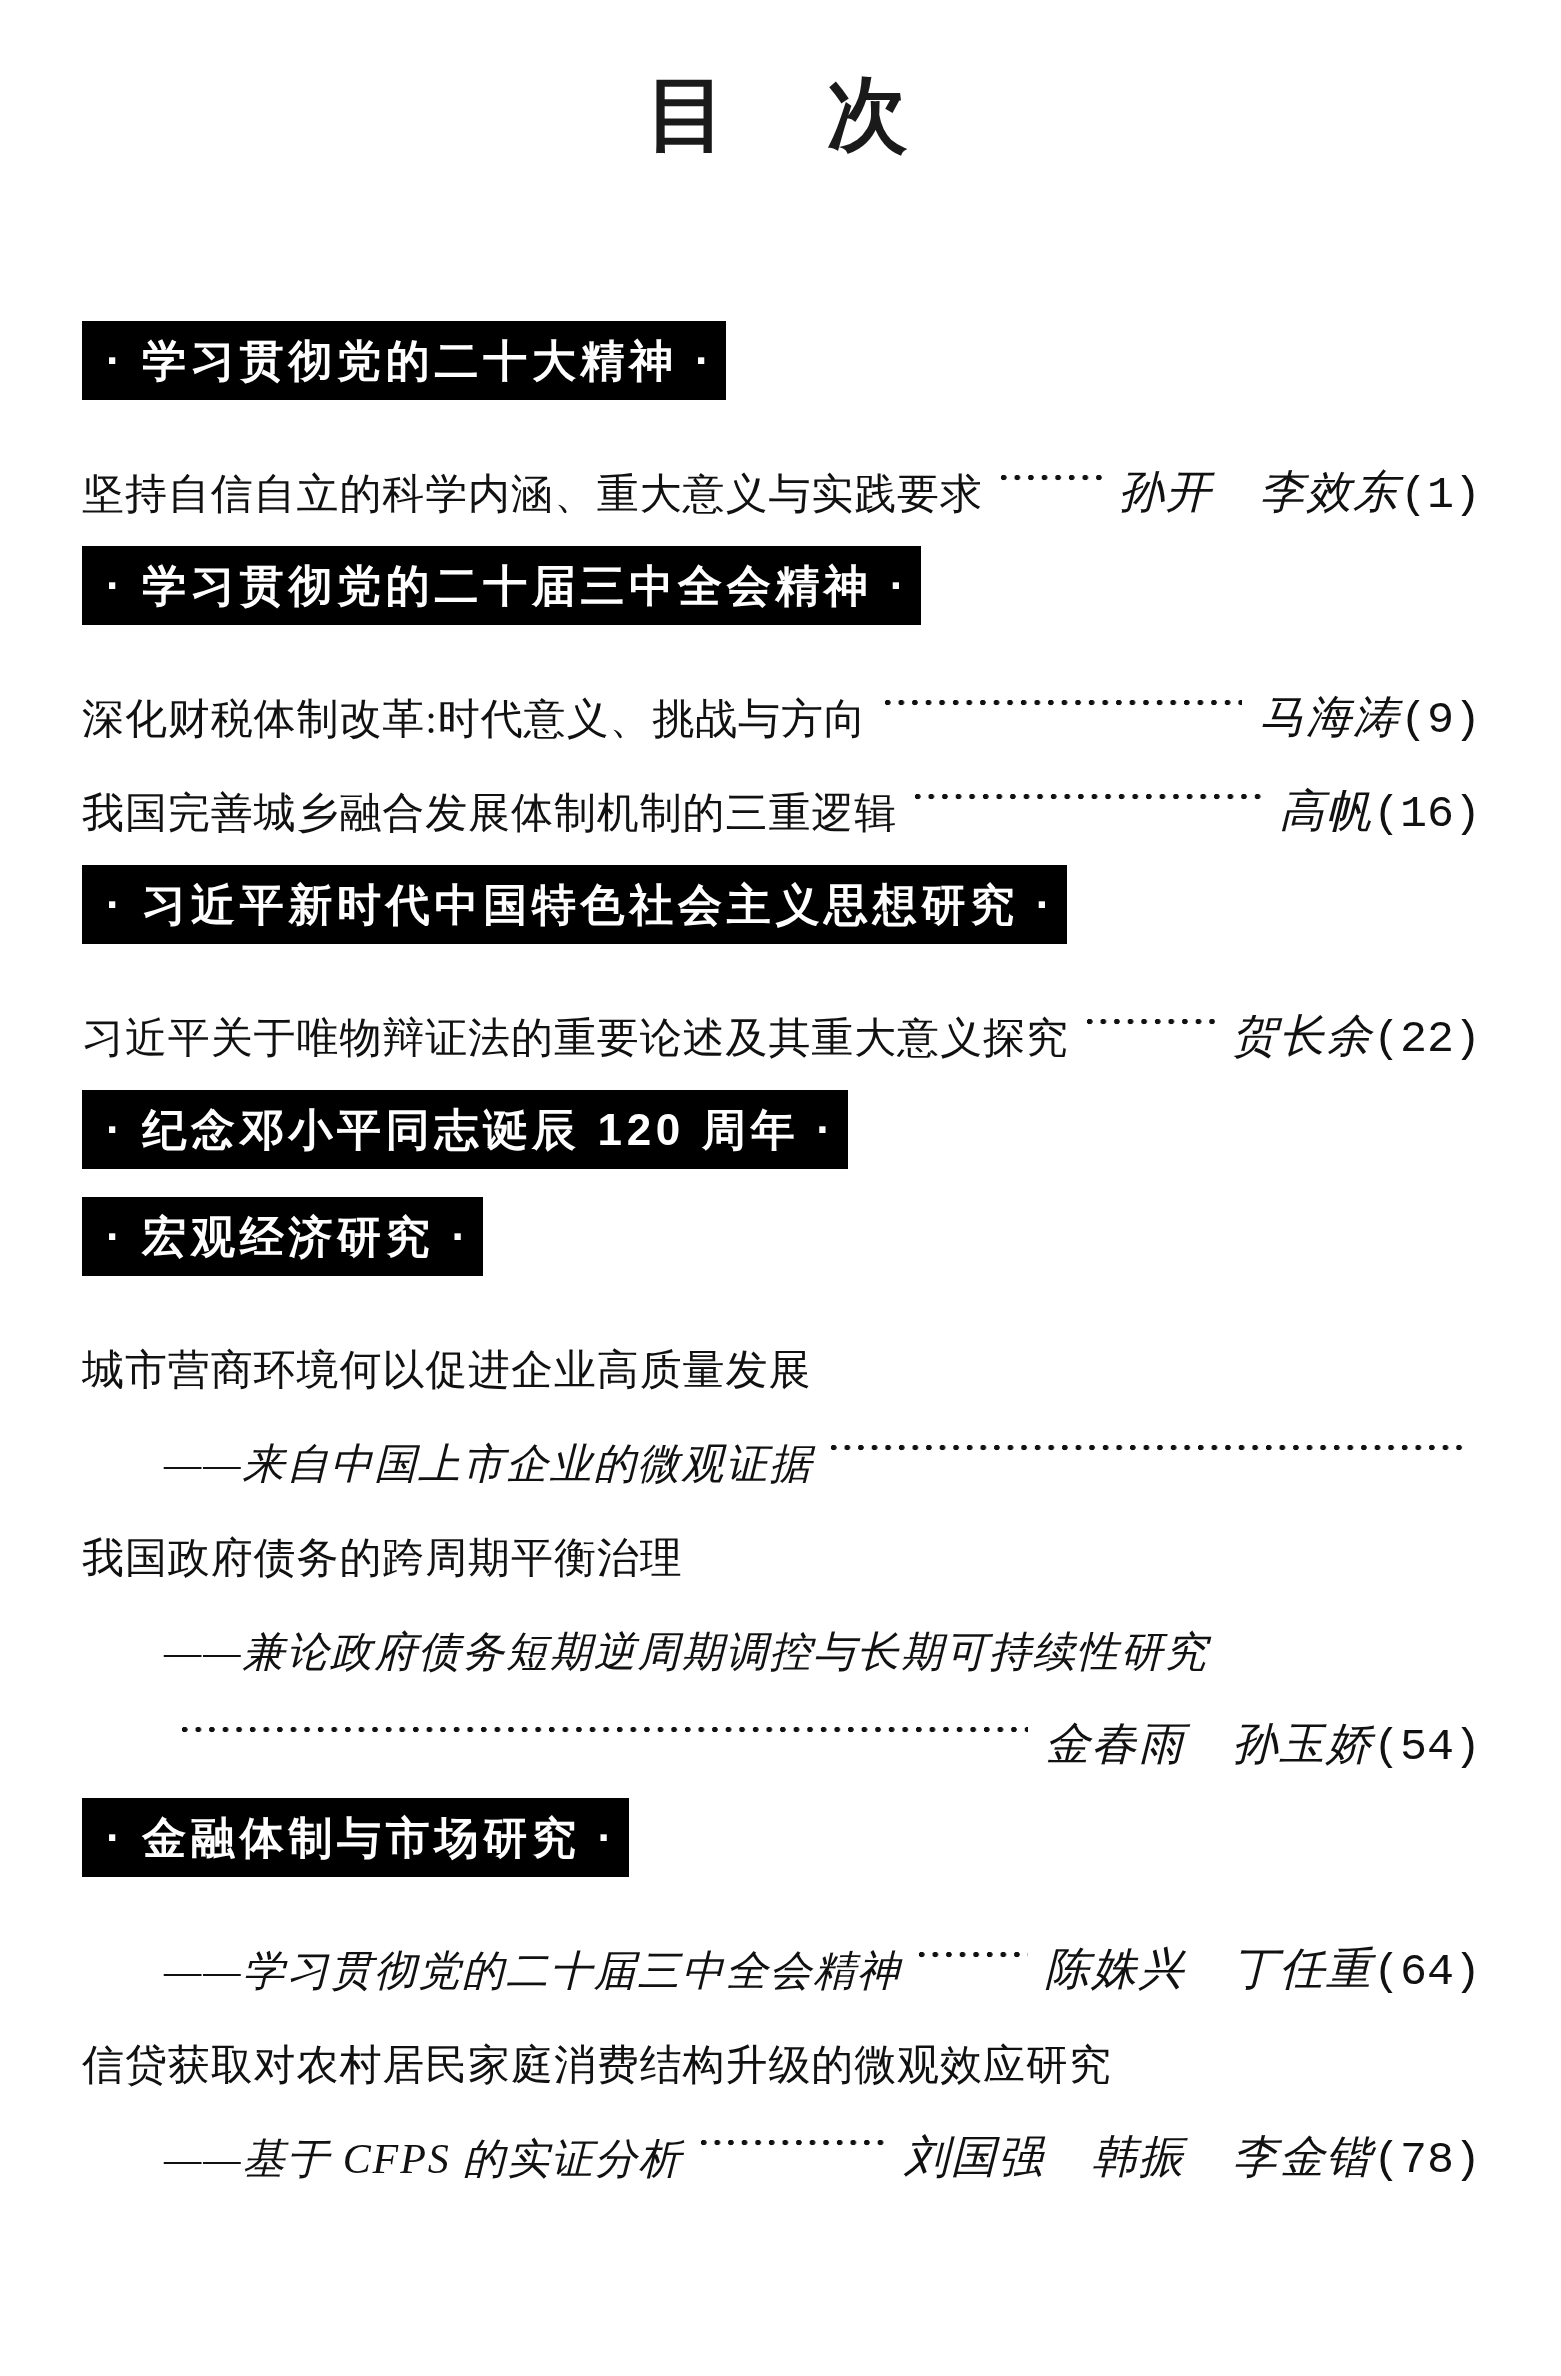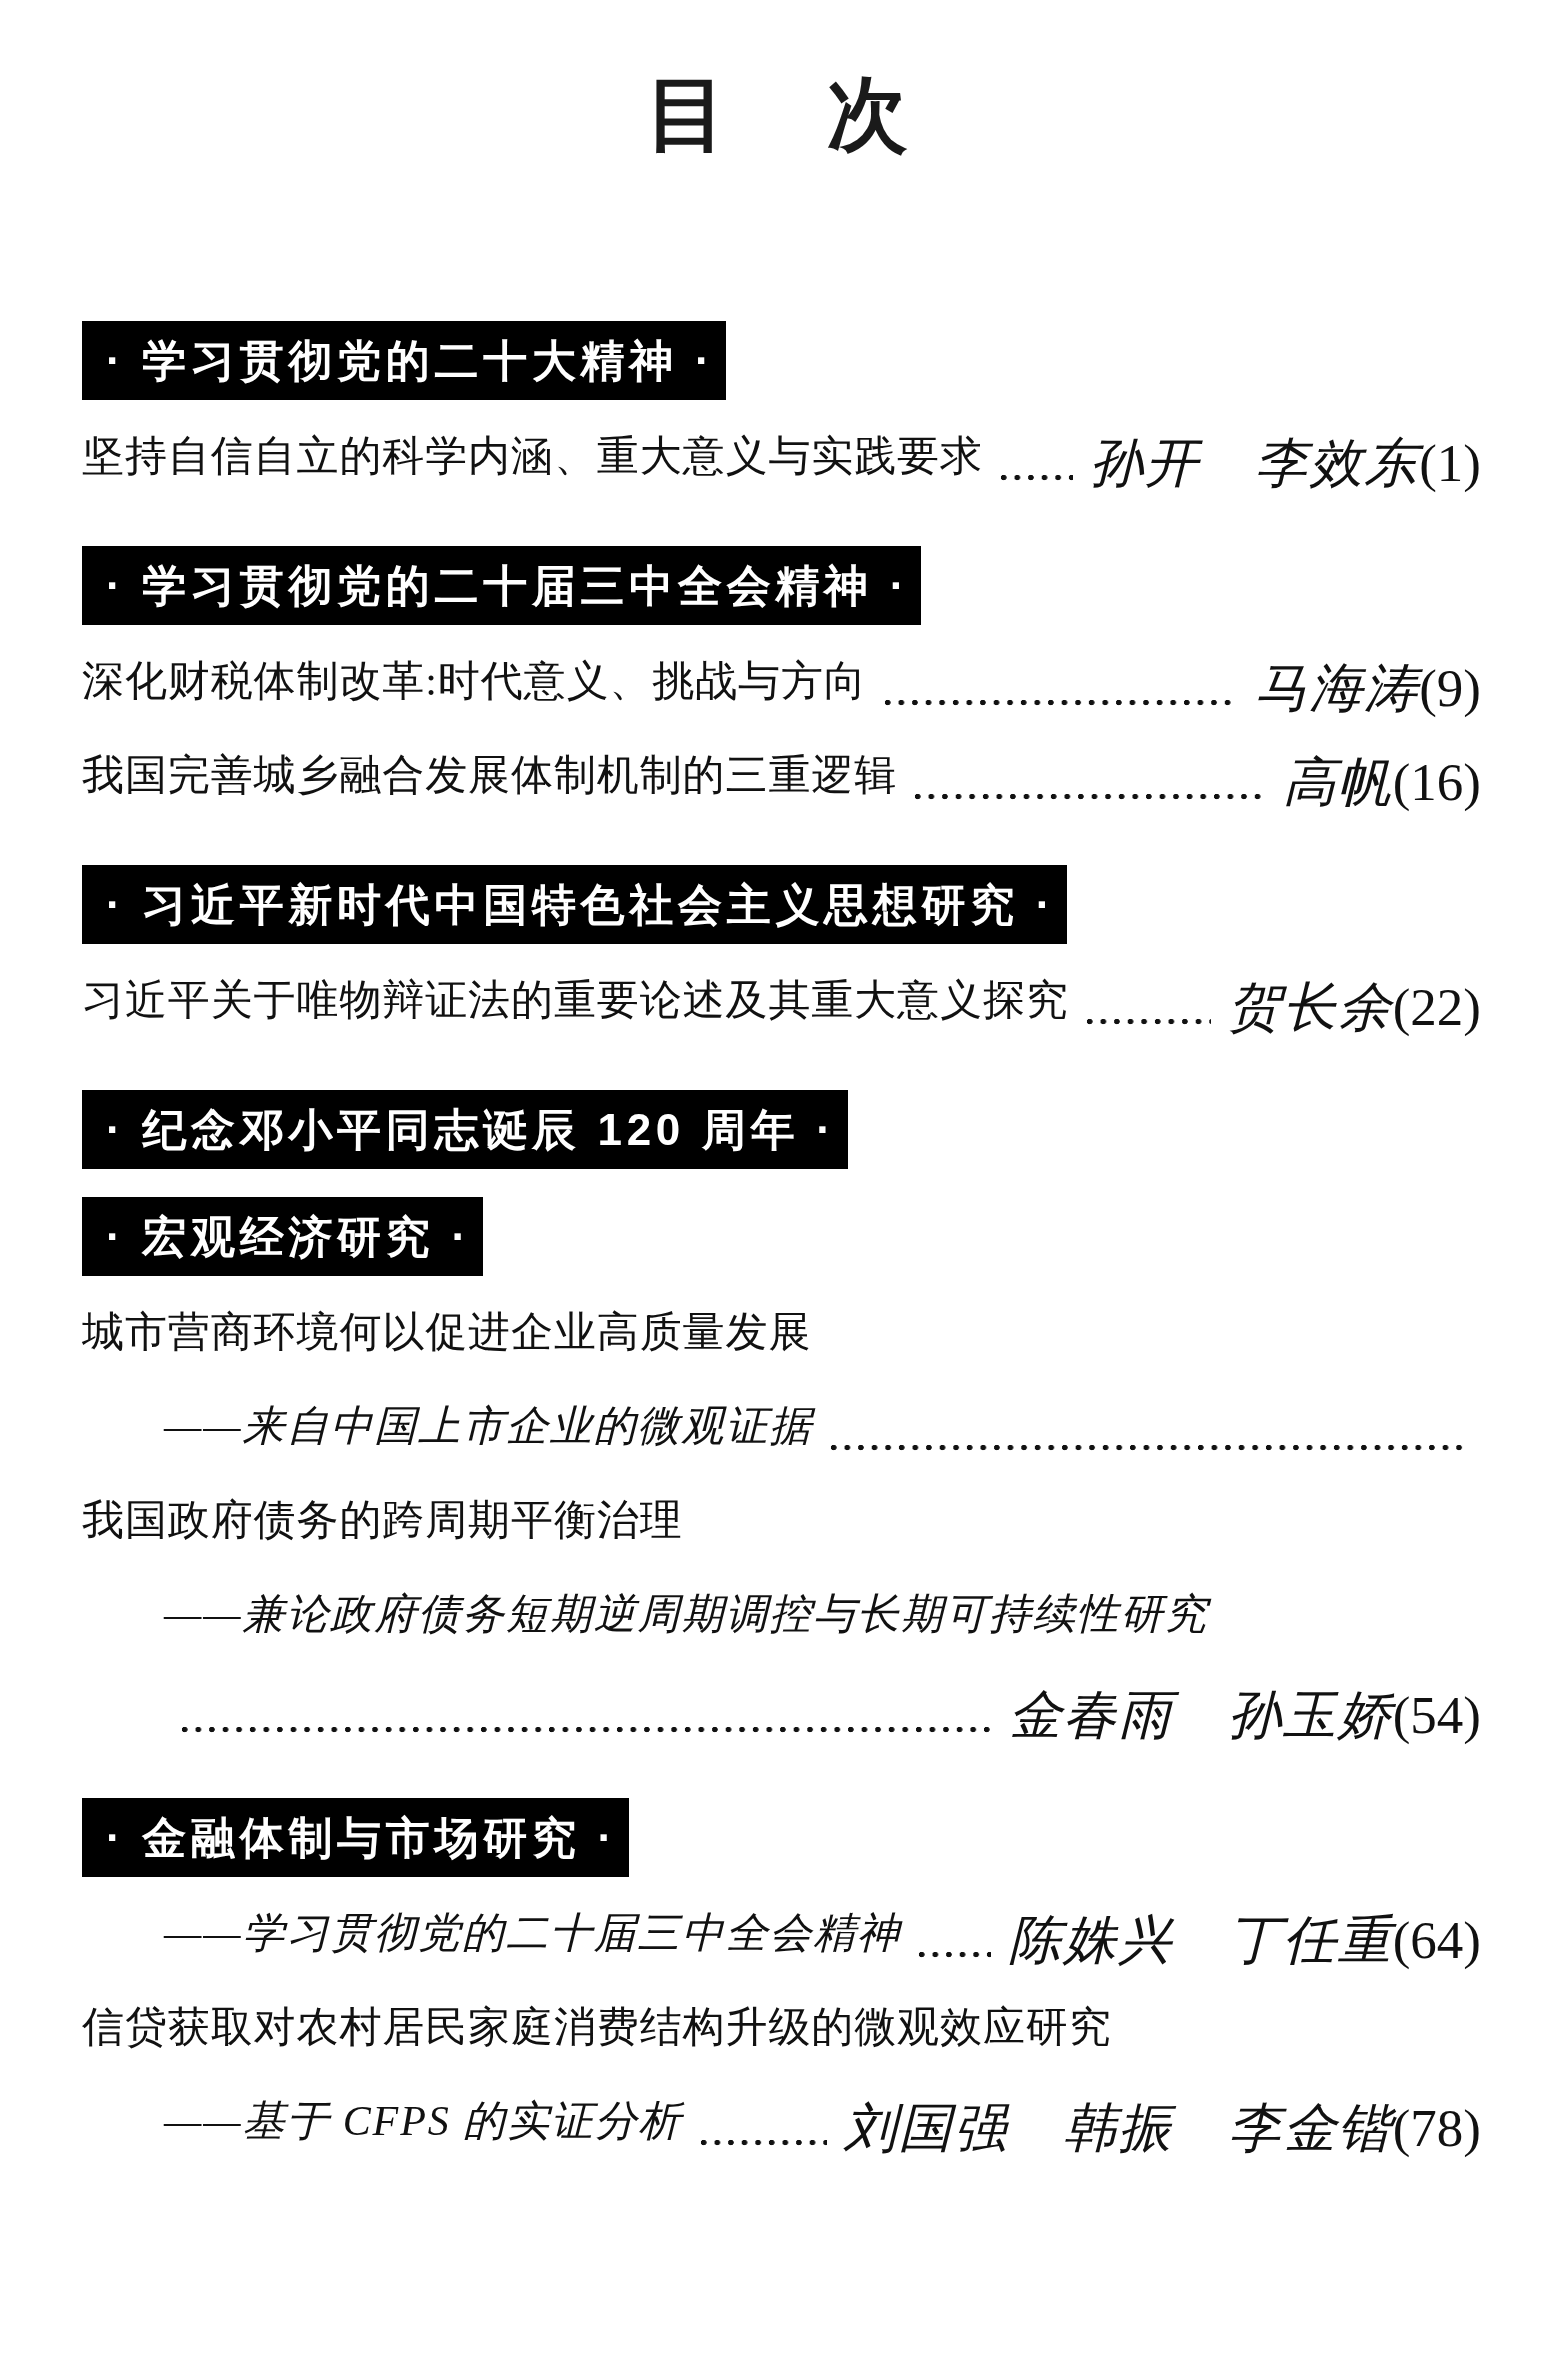--- a/index.html
+++ b/index.html
@@ -34,43 +34,44 @@
     font-size: 44px;
     line-height: 79px;
     padding: 0 12px 0 24px;
     letter-spacing: 4.7px;
     margin: 24px 0 28px 0;
     white-space: nowrap;
   }
   .toc-line {
     height: 94px;
     display: flex;
-    align-items: flex-start;
+    align-items: flex-end;
     font-size: 42px;
     white-space: nowrap;
   }
   .toc-line.indent { padding-left: 82px; }
   .entry-title { flex: 0 0 auto; letter-spacing: 0.9px; }
   .entry-title.kai { font-style: italic; letter-spacing: 1.9px; }
   .leader {
     flex: 1 1 auto;
     align-self: center;
     height: 8.4px;
     margin: 5.6px 17px 0 17px;
     background-image: radial-gradient(circle at 3.7px 3.7px, #111 2.5px, transparent 3.2px);
     background-size: 13.6px 8.4px;
     background-repeat: repeat-x;
     background-position: left center;
     min-width: 28px;
   }
   .byline {
     flex: 0 0 auto;
     font-style: italic;
-    font-size: 53px;
+    font-size: 45px;
     letter-spacing: 1.9px;
+    font-family: Liberation Mono, monospace;
   }
   .byline .entry-page { font-style: normal; letter-spacing: 0; }
 </style>
 </head>
 <body>
 
 <div class="page">
   <h1 class="page-title">目　次</h1>
   <div class="toc" id="toc">
       <div class="section-header">· 学习贯彻党的二十大精神 ·</div>

